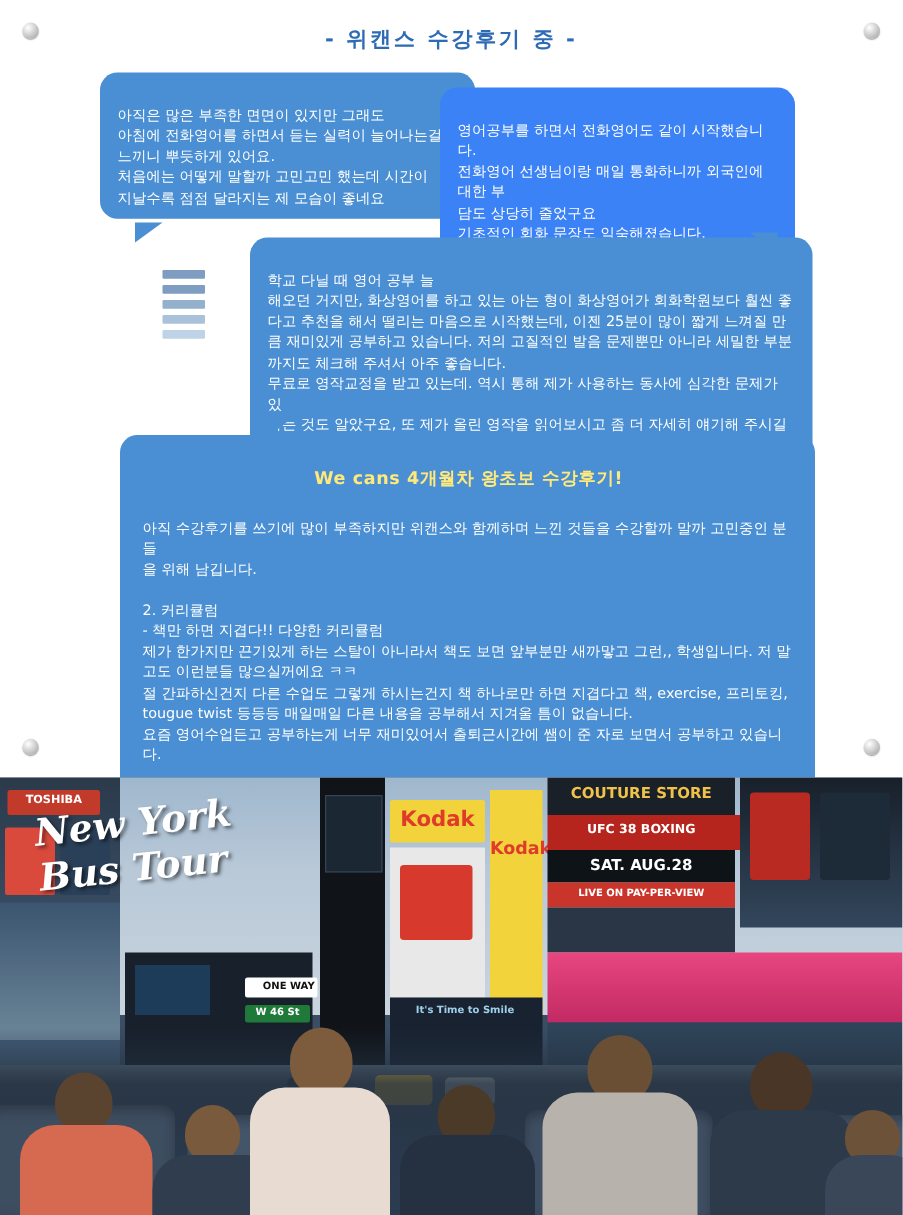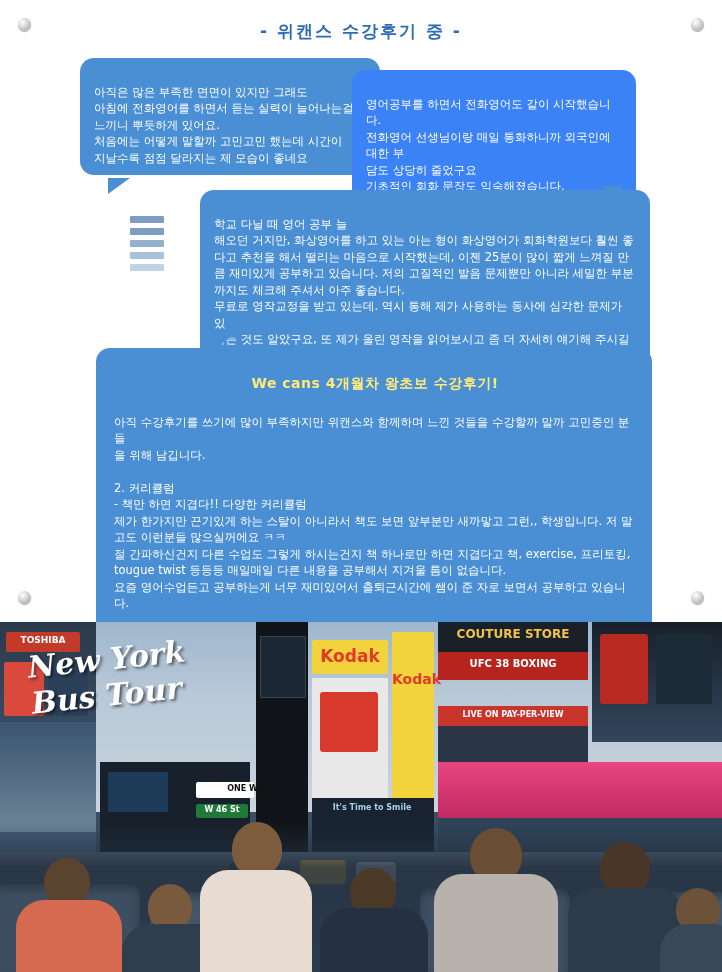--- a/index.html
+++ b/index.html
@@ -330,37 +330,40 @@
   <div class="bld" style="left:320px;top:70px;width:58px;height:60px;background:#d7392c;border-radius:3px;"></div>
   <div class="bld" style="left:392px;top:10px;width:42px;height:180px;background:#f2d33b;">
     <div class="billboard-txt" style="left:0;top:40px;width:42px;font-size:14px;color:#e03a2b;">Kodak</div>
   </div>
   <div class="bld" style="left:312px;top:176px;width:122px;height:60px;background:#182230;"></div>
   <div class="billboard-txt" style="left:322px;top:182px;width:100px;font-size:8px;color:#9fd0e8;">It's Time to Smile</div>
 
   <div class="bld" style="left:438px;top:0;width:150px;height:30px;background:#1a2028;">
     <div class="billboard-txt" style="left:0;top:6px;width:150px;font-size:12px;color:#f0c24a;">COUTURE STORE</div>
   </div>
-  <div class="bld" style="left:438px;top:30px;width:150px;height:28px;background:#b5241d;">
+  <div class="bld" style="left:438px;top:30px;width:150px;height:28px;background:#b5241d;padding-left:36px;">
     <div class="billboard-txt" style="left:0;top:7px;width:150px;font-size:10px;">UFC 38 BOXING</div>
+  </div>
+  <div class="bld" style="left:438px;top:58px;width:150px;height:26px;background:#0e1318;">
+    <div class="billboard-txt" style="left:0;top:6px;width:150px;font-size:12px;color:#ffffff;">SAT. AUG.28</div>
   </div>
   <div class="bld" style="left:438px;top:84px;width:150px;height:20px;background:#c9352a;">
     <div class="billboard-txt" style="left:0;top:5px;width:150px;font-size:8px;">LIVE ON PAY-PER-VIEW</div>
   </div>
   <div class="bld" style="left:438px;top:104px;width:150px;height:36px;background:#2a3645;"></div>
 
   <div class="bld" style="left:592px;top:0;width:130px;height:120px;background:linear-gradient(180deg,#18202a,#33465c);"></div>
   <div class="bld" style="left:600px;top:12px;width:48px;height:70px;background:#b92a22;border-radius:3px;"></div>
   <div class="bld" style="left:656px;top:12px;width:56px;height:70px;background:#1d2a38;border-radius:3px;"></div>
 
   <div class="bld" style="left:438px;top:140px;width:284px;height:56px;background:linear-gradient(180deg,#e8467f,#c22a63);"></div>
   <div class="bld" style="left:438px;top:196px;width:284px;height:46px;background:#2f4458;"></div>
 
   <div class="bld" style="left:196px;top:160px;width:58px;height:16px;background:#ffffff;border-radius:2px;">
-    <div class="billboard-txt" style="left:17px;top:3px;width:70px;font-size:8px;color:#111;">ONE WAY</div>
+    <div class="billboard-txt" style="left:0;top:3px;width:70px;font-size:8px;color:#111;">ONE WAY</div>
   </div>
   <div class="bld" style="left:196px;top:182px;width:52px;height:14px;background:#1f7a3a;border-radius:2px;">
     <div class="billboard-txt" style="left:0;top:2px;width:52px;font-size:8px;">W 46 St</div>
   </div>
 
   <div class="bld" style="left:0;top:230px;width:722px;height:40px;background:linear-gradient(180deg,#5d6f7e,#3d4c5c);"></div>
   <div class="bld" style="left:300px;top:238px;width:46px;height:24px;background:#f0c03a;border-radius:4px;"></div>
   <div class="bld" style="left:356px;top:240px;width:40px;height:22px;background:#d8d8d8;border-radius:4px;"></div>
   <div class="bld" style="left:230px;top:240px;width:44px;height:22px;background:#2f3a47;border-radius:4px;"></div>
 

